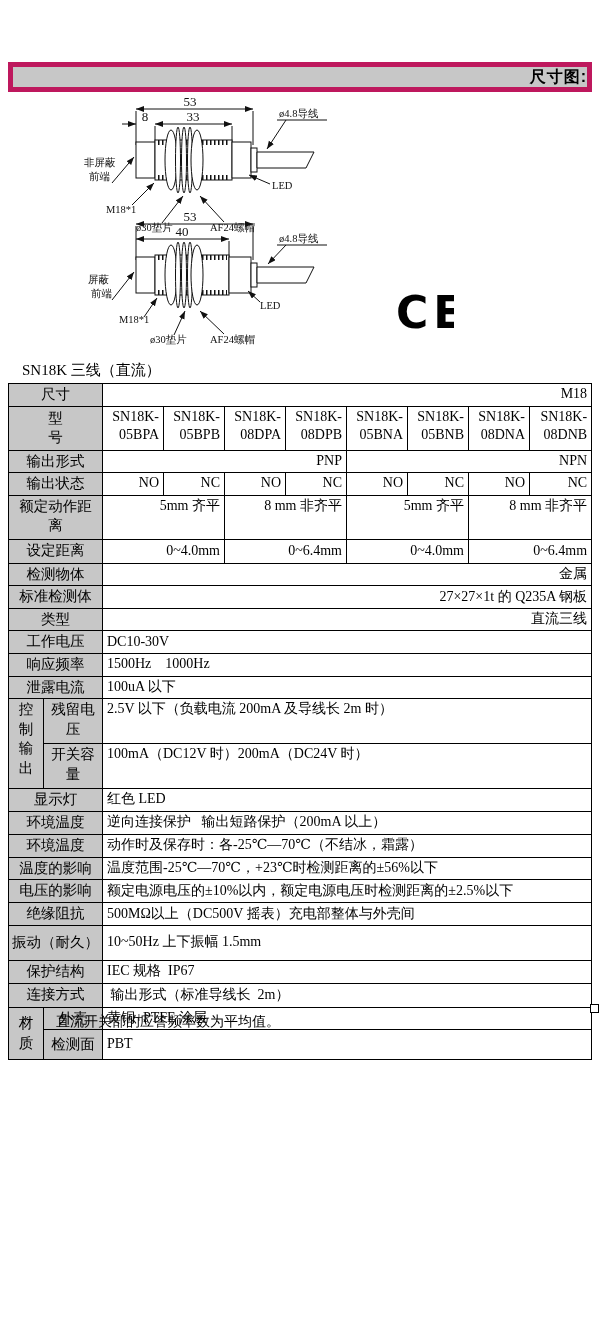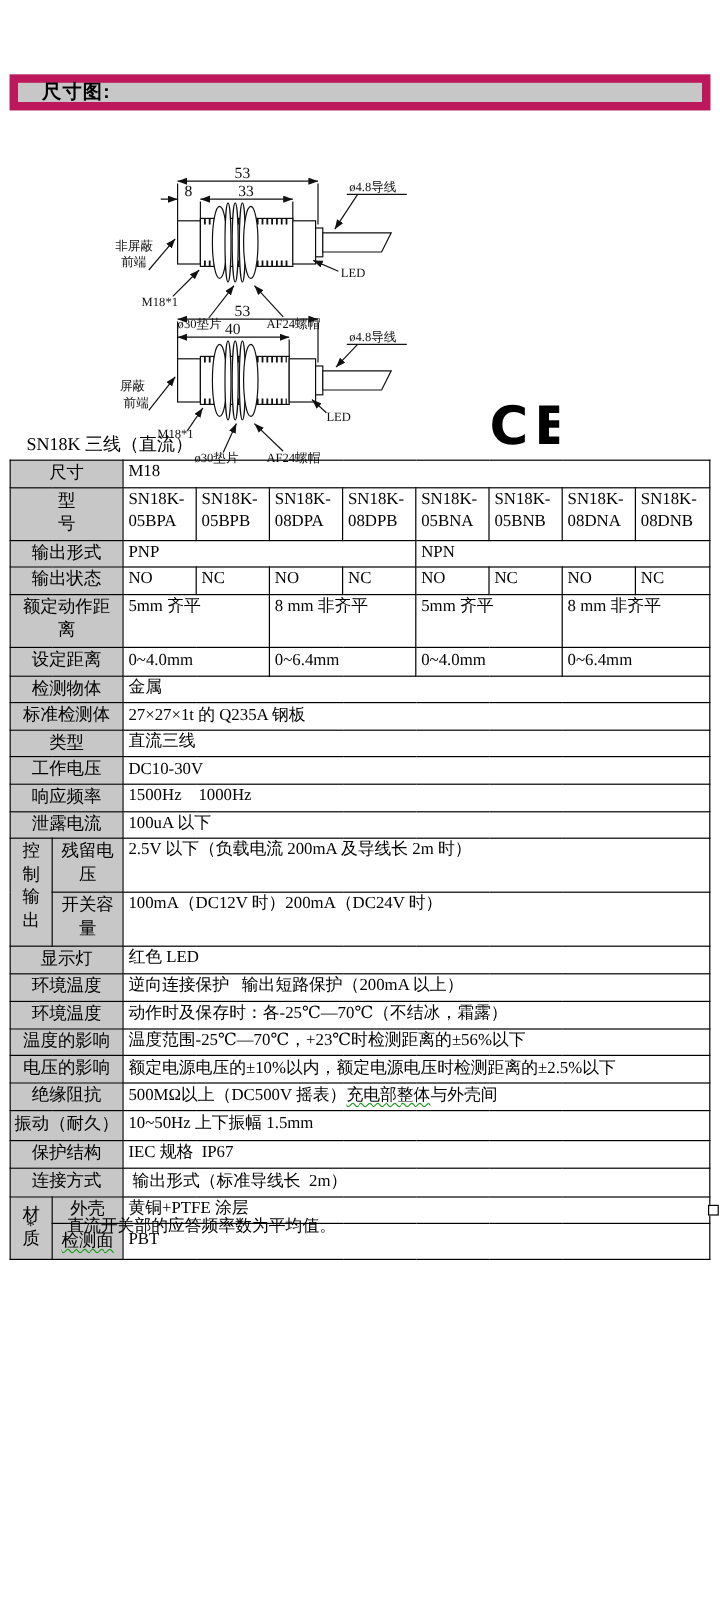--- a/index.html
+++ b/index.html
@@ -3,48 +3,48 @@
 <meta charset="utf-8">
 <style>
   * { margin:0; padding:0; box-sizing:border-box; }
   html,body { background:#fff; }
   body {
     position:relative; width:600px; height:1333px; overflow:hidden;
     font-family:"Liberation Serif","DejaVu Serif",serif; color:#000;
   }
   .section-bar {
     position:absolute; left:8px; top:62px; width:584px; height:30px;
-    background:#c7c7c7; border:7px solid #be185d;
+    background:#c7c7c7; border:5px solid #be185d;
     display:flex; align-items:center; padding-left:20px;
     font-family:"Liberation Sans","DejaVu Sans",sans-serif;
-    font-size:16px; font-weight:bold; letter-spacing:1px;
-  }
-  .diagram { position:absolute; left:76px; top:95px; width:390px; height:258px;margin-top:42px; }
+    font-size:16px; font-weight:bold; letter-spacing:1px;justify-content:flex-end;
+  }
+  .diagram { position:absolute; left:64px; top:95px; width:390px; height:258px; }
   .diagram svg { display:block; }
   .dimtext { font-size:13px; font-family:"Liberation Serif","DejaVu Serif",serif; fill:#111; }
   .lbltext { font-size:10.5px; font-family:"Liberation Serif","DejaVu Serif",serif; fill:#111; }
   .ce-text { font-size:44px; font-weight:bold; font-family:"DejaVu Sans","Liberation Sans",sans-serif; fill:#000; letter-spacing:5px; }
   .series-title { position:absolute; left:22px; top:361px; font-size:15px; }
   table.spec {
     position:absolute; left:8px; top:383px; width:584px;
     border-collapse:collapse; table-layout:fixed; font-size:14px;
   }
   .spec td {
     border:1px solid #000; padding:1px 4px; line-height:1.35;
     white-space:pre-wrap; overflow:hidden; vertical-align:middle;
   }
   .spec td.lbl { background:#c7c7c7; text-align:center; font-size:14.5px; padding:1px 2px; }
-  .spec td.c { text-align:left; }
+  .spec td.c { text-align:right; }
   .spec td.top { vertical-align:top; }
   .wavy-red {
     text-decoration-style:wavy;
     text-decoration-color:#c2185b; text-decoration-thickness:1px; text-underline-offset:2px;
   }
   .wavy-green {
-    text-decoration:underline; text-decoration-style:wavy;
+    text-decoration-style:wavy;
     text-decoration-color:#1e9e1e; text-decoration-thickness:1px; text-underline-offset:2px;
   }
   .footnote { position:absolute; left:22px; top:1013px; font-size:14px; }
   .footnote .mark { display:inline-block; width:34px; }
   .resize-handle {
     position:absolute; left:590px; top:1004px; width:9px; height:9px;
     background:#fff; border:1px solid #000;
   }
 </style>
 </head>
@@ -293,21 +293,21 @@
       <td colspan="8"><span>温度范围-25℃—</span><span class="wavy-red">70℃</span><span>，+</span><span class="wavy-red">23℃</span><span>时检测距离的±56%以下</span></td>
     </tr>
     <tr style="height:23px">
       <td class="lbl" colspan="2">电压的影响</td>
       <td colspan="8">额定电源电压的±10%以内，额定电源电压时检测距离的±2.5%以下</td>
     </tr>
     <tr style="height:22px">
       <td class="lbl" colspan="2">绝缘阻抗</td>
       <td colspan="8"><span>500MΩ以上（DC500V 摇表）</span><span class="wavy-green">充电部整体</span><span>与外壳间</span></td>
     </tr>
-    <tr style="height:25px">
+    <tr style="height:35px">
       <td class="lbl" colspan="2">振动（耐久）</td>
       <td colspan="8"><span>10~50Hz 上下振幅 </span><span class="wavy-red">1.5mm</span></td>
     </tr>
     <tr style="height:23px">
       <td class="lbl" colspan="2">保护结构</td>
       <td colspan="8">IEC 规格  IP67</td>
     </tr>
     <tr style="height:24px">
       <td class="lbl" colspan="2">连接方式</td>
       <td colspan="8"><span> 输出形式（标准导线长  </span><span class="wavy-red">2m</span><span>）</span></td>

